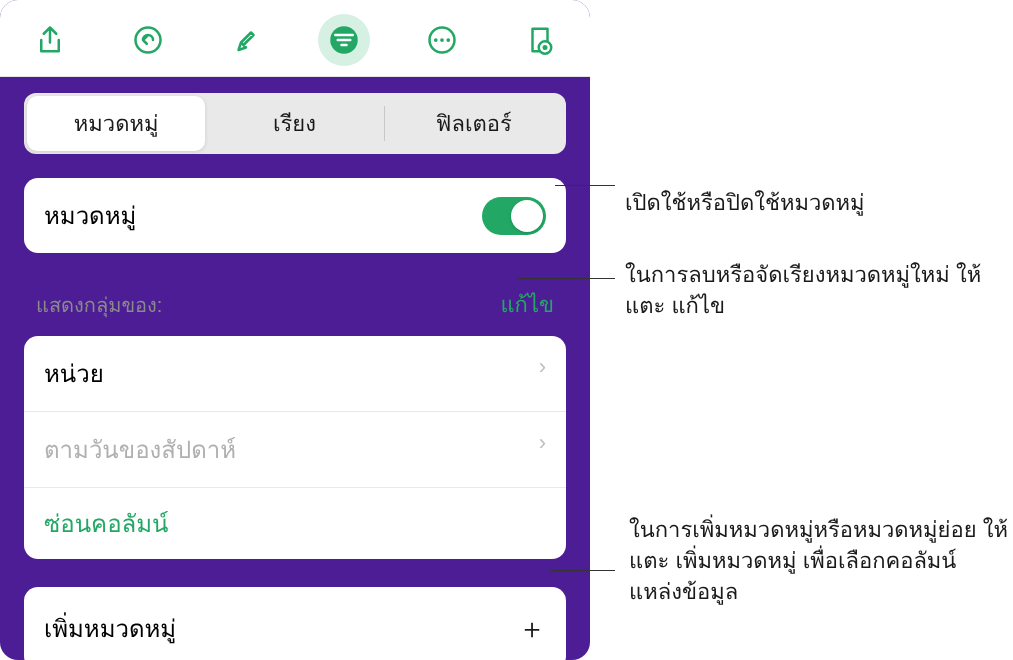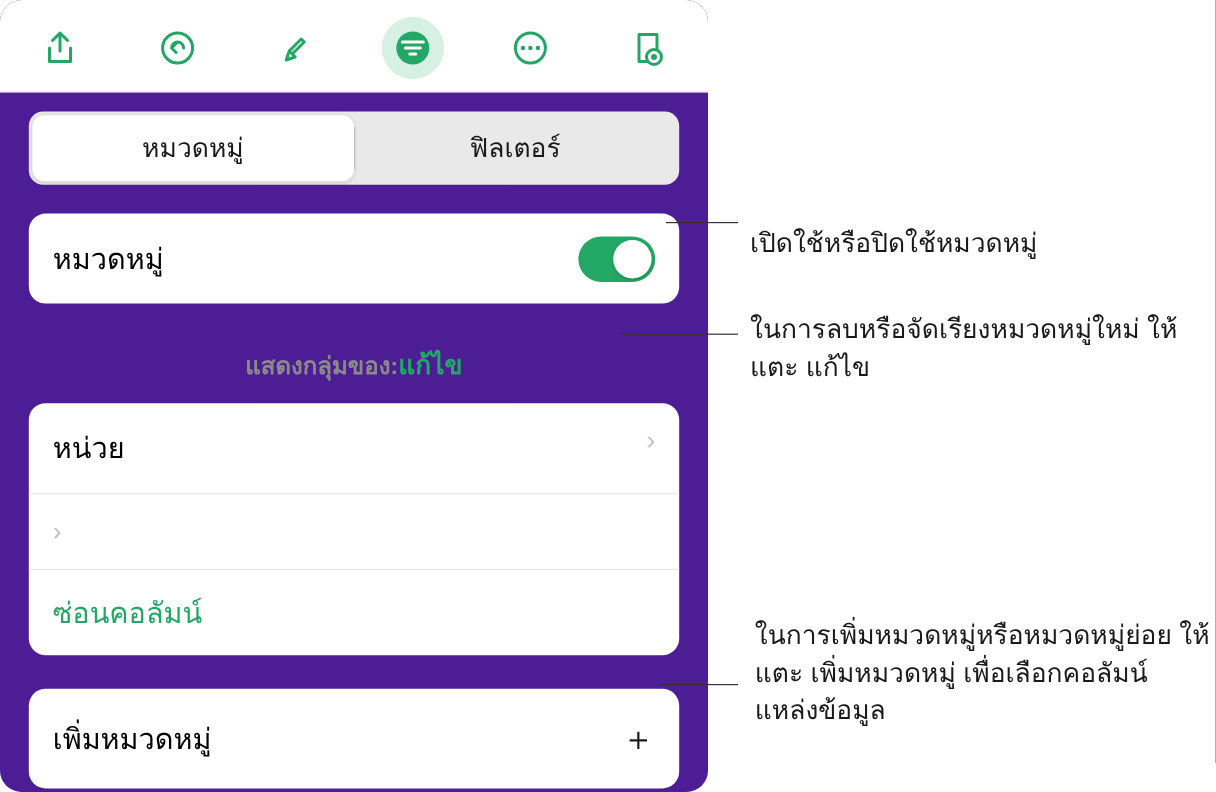--- a/index.html
+++ b/index.html
@@ -106,25 +106,24 @@
       right: 3px;
       top: 3px;
       width: 32px;
       height: 32px;
       background: #fff;
       border-radius: 50%;
       box-shadow: 0 1px 3px rgba(0,0,0,0.2);
     }
     .section-header {
       display: flex;
-      justify-content: center;
+      justify-content: space-between;
       align-items: baseline;
       padding: 26px 36px 6px 36px;
       font-size: 20px;
-      font-weight: bold;
     }
     .section-header-label {
       color: #8a8a8a;
     }
     .edit-link {
       color: #22a864;
       font-size: 22px;
       cursor: pointer;
     }
     .list-row {
@@ -223,20 +222,21 @@
         <svg viewBox="0 0 24 24">
           <path fill="none" stroke="#22a864" stroke-width="2" stroke-linejoin="round" d="M6 3 L18 3 L18 18 L15 21 L6 21 Z M15 21 L15 18 L18 18"></path>
           <circle cx="16" cy="18" r="5" fill="#fff" stroke="#22a864" stroke-width="2"></circle>
           <circle cx="16" cy="18" r="2" fill="#22a864"></circle>
         </svg>
       </div>
     </div>
 
     <div class="segmented-control">
       <div class="segment active">หมวดหมู่</div>
+      <div class="segment">เรียง</div>
       <div class="segment-divider"></div>
       <div class="segment">ฟิลเตอร์</div>
     </div>
 
     <div class="card">
       <div class="toggle-row">
         <span>หมวดหมู่</span>
         <div class="toggle">
           <div class="toggle-thumb"></div>
         </div>
@@ -247,20 +247,21 @@
       <span class="section-header-label">แสดงกลุ่มของ:</span>
       <span class="edit-link">แก้ไข</span>
     </div>
 
     <div class="card">
       <div class="list-row">
         <span>หน่วย</span>
         <span class="chevron">›</span>
       </div>
       <div class="list-row faded">
+        <span>ตามวันของสัปดาห์</span>
         <span class="chevron">›</span>
       </div>
       <div class="link-row">ซ่อนคอลัมน์</div>
     </div>
 
     <div class="card" style="margin-top:20px;">
       <div class="add-row">
         <span>เพิ่มหมวดหมู่</span>
         <span class="plus-icon">＋</span>
       </div>

